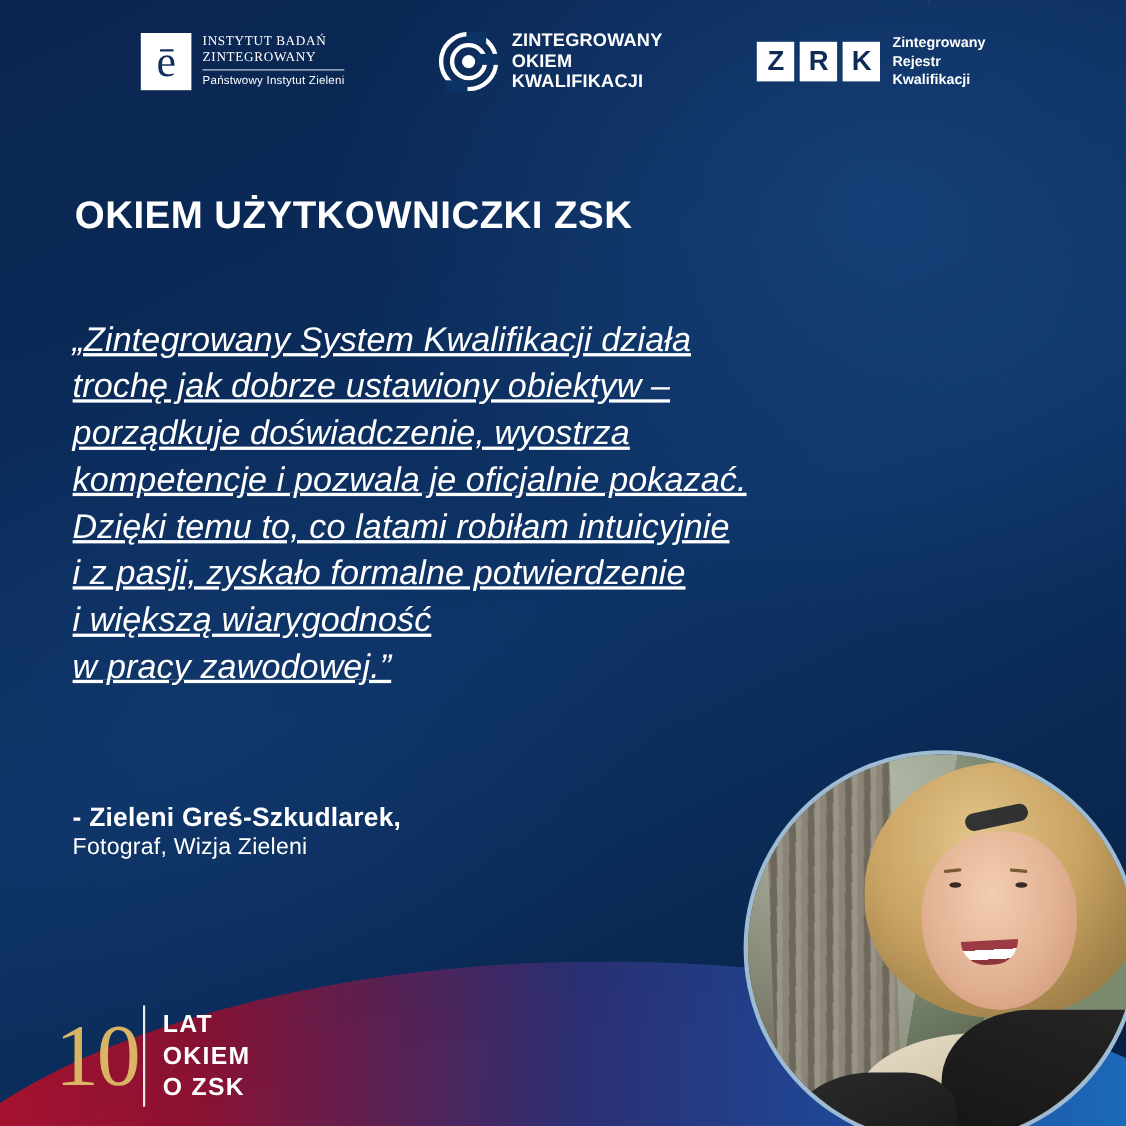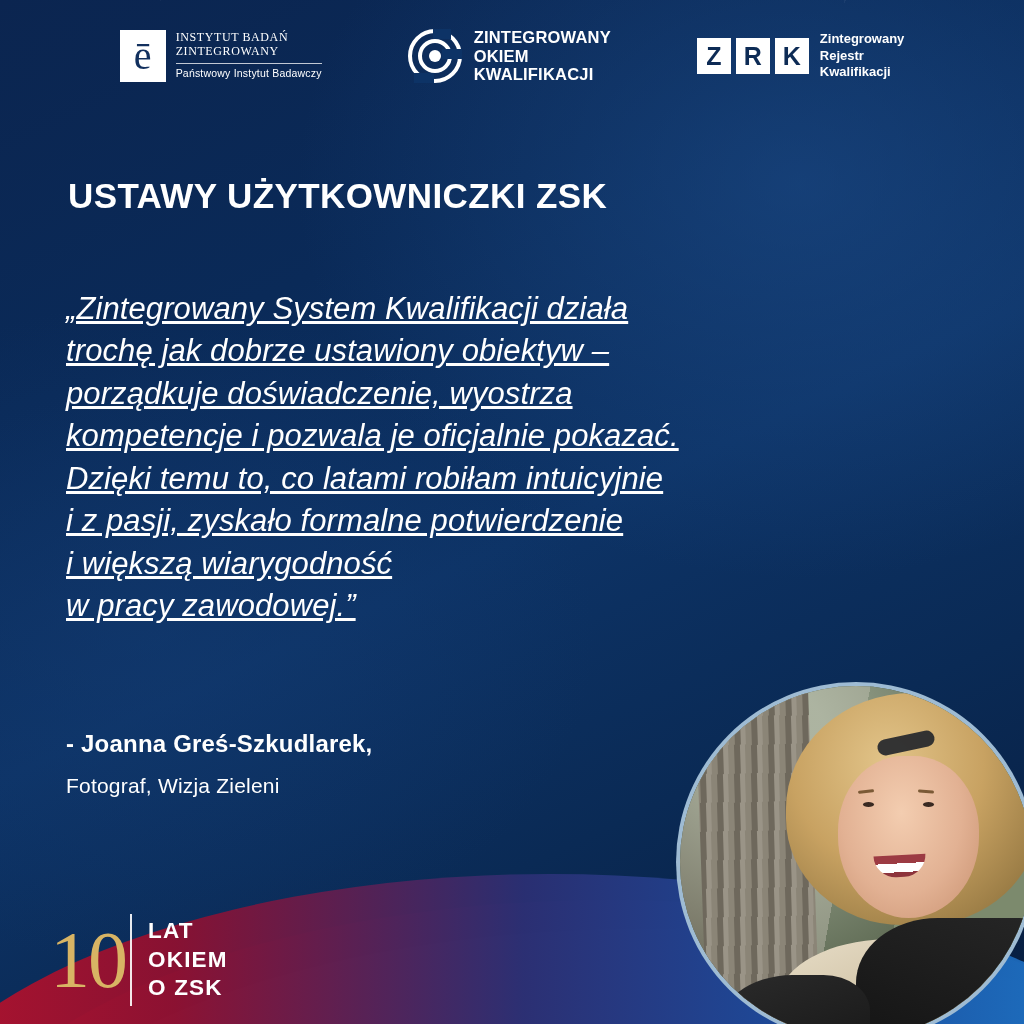--- a/index.html
+++ b/index.html
@@ -145,21 +145,21 @@
     left: 66px; top: 730px;
     z-index: 5;
     color: #ffffff;
   }
   .attrib .name {
     font-size: 24px;
     font-weight: 700;
     letter-spacing: 0.2px;
   }
   .attrib .role {
-    margin-top: 16px;
+    margin-top: 0;
     font-size: 21px;
     font-weight: 400;
     letter-spacing: 0.2px;
   }
 
   
   .portrait {
     position: absolute;
     right: -12px; bottom: -18px;
     width: 360px; height: 360px;
@@ -315,21 +315,21 @@
 
   <div class="logo-bar">
 
     <div class="ibe">
       <div class="ibe-mark">
         <span class="fig">ē</span>
       </div>
       <div class="ibe-text">
         <div class="l1">INSTYTUT BADAŃ</div>
         <div class="l2">ZINTEGROWANY</div>
-        <div class="l3">Państwowy Instytut Badawczy</div>
+        <div class="l3">Państwowy Instytut Zieleni</div>
       </div>
     </div>
 
     <div class="zsk">
       <svg class="zsk-mark" viewBox="0 0 54 54">
         <circle cx="27" cy="27" r="25" fill="none" stroke="#ffffff" stroke-width="4"></circle>
         <circle cx="27" cy="27" r="15" fill="none" stroke="#ffffff" stroke-width="4"></circle>
         <circle cx="27" cy="27" r="6" fill="#ffffff"></circle>
         <rect x="25" y="0" width="18" height="10" fill="#0d3366"></rect>
         <rect x="34" y="20" width="20" height="10" fill="#0d3366"></rect>
@@ -350,33 +350,33 @@
       </div>
       <div class="zrk-text">
         <div>Zintegrowany</div>
         <div>Rejestr</div>
         <div>Kwalifikacji</div>
       </div>
     </div>
 
   </div>
 
-  <h1 class="heading">USTAWY UŻYTKOWNICZKI ZSK</h1>
+  <h1 class="heading">OKIEM UŻYTKOWNICZKI ZSK</h1>
 
   <div class="quote">„Zintegrowany System Kwalifikacji działa
 trochę jak dobrze ustawiony obiektyw –
 porządkuje doświadczenie, wyostrza
 kompetencje i pozwala je oficjalnie pokazać.
 Dzięki temu to, co latami robiłam intuicyjnie
 i z pasji, zyskało formalne potwierdzenie
 i większą wiarygodność
 w pracy zawodowej.”</div>
 
   <div class="attrib">
-    <div class="name">- Joanna Greś-Szkudlarek,</div>
+    <div class="name">- Zieleni Greś-Szkudlarek,</div>
     <div class="role">Fotograf, Wizja Zieleni</div>
   </div>
 
   <div class="portrait">
     <div class="bg"></div>
     <div class="trunk"></div>
     <div class="hair"></div>
     <div class="glasses"></div>
     <div class="face"></div>
     <div class="brow l"></div>

